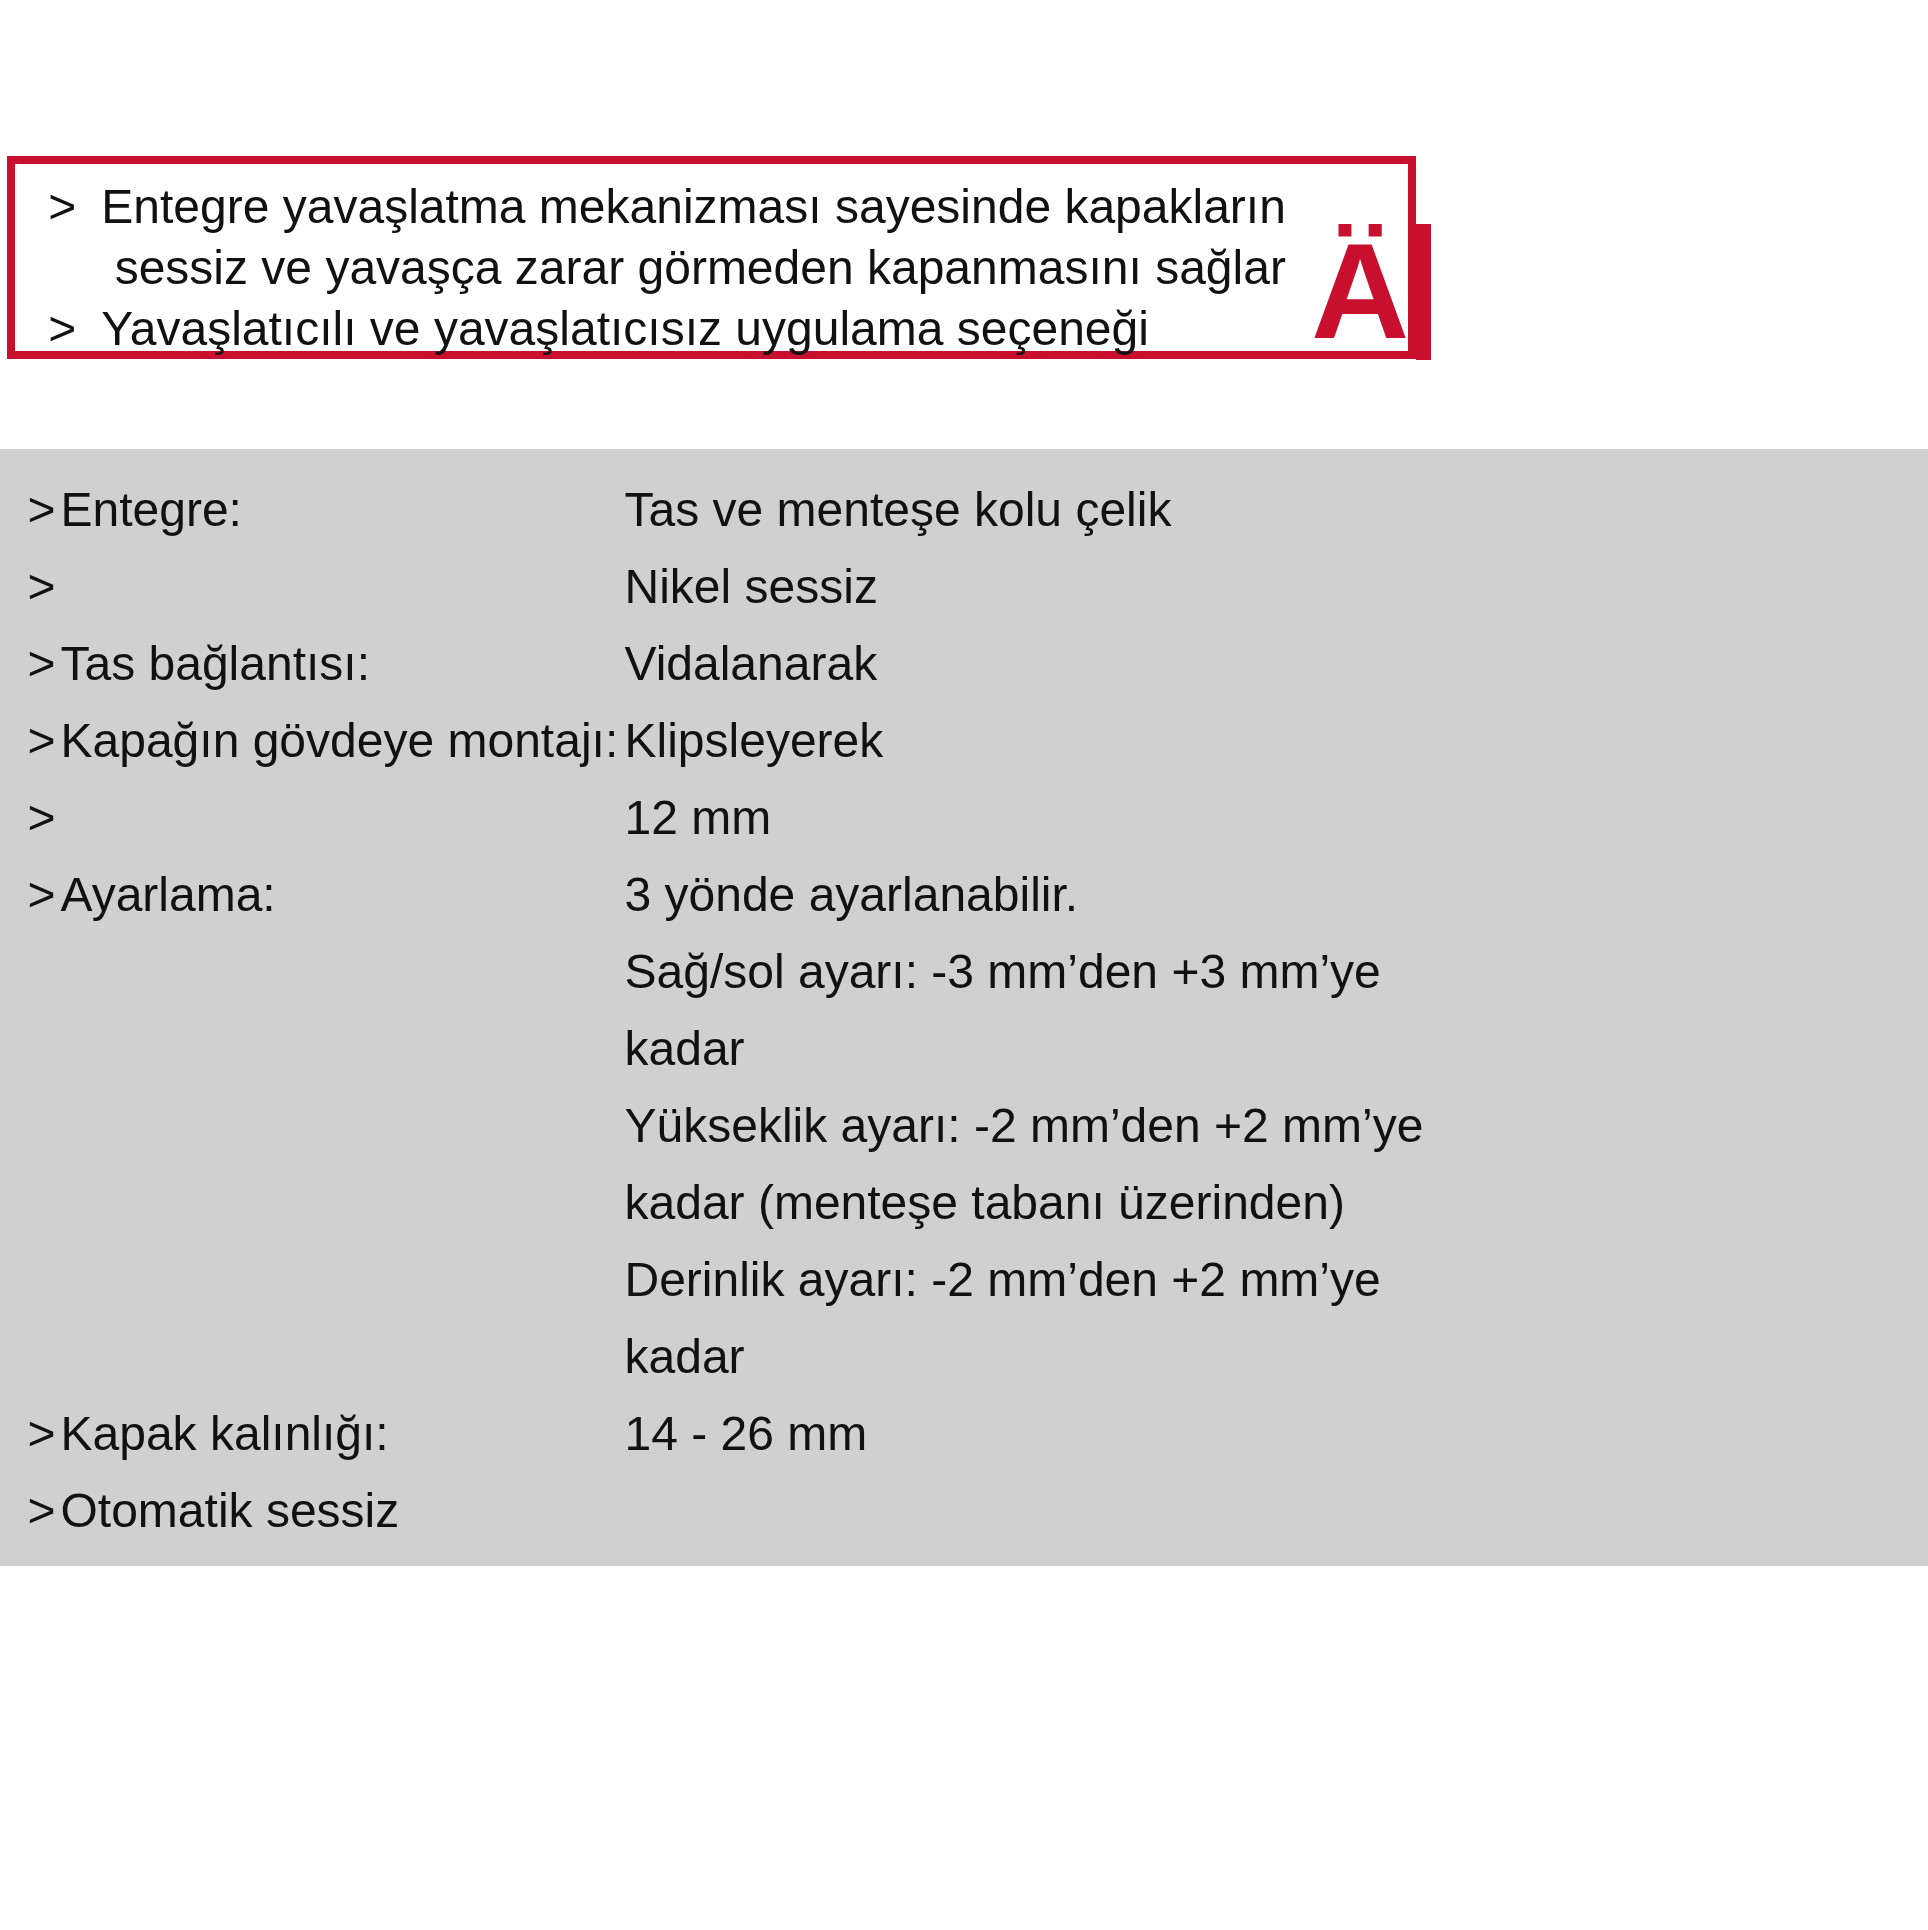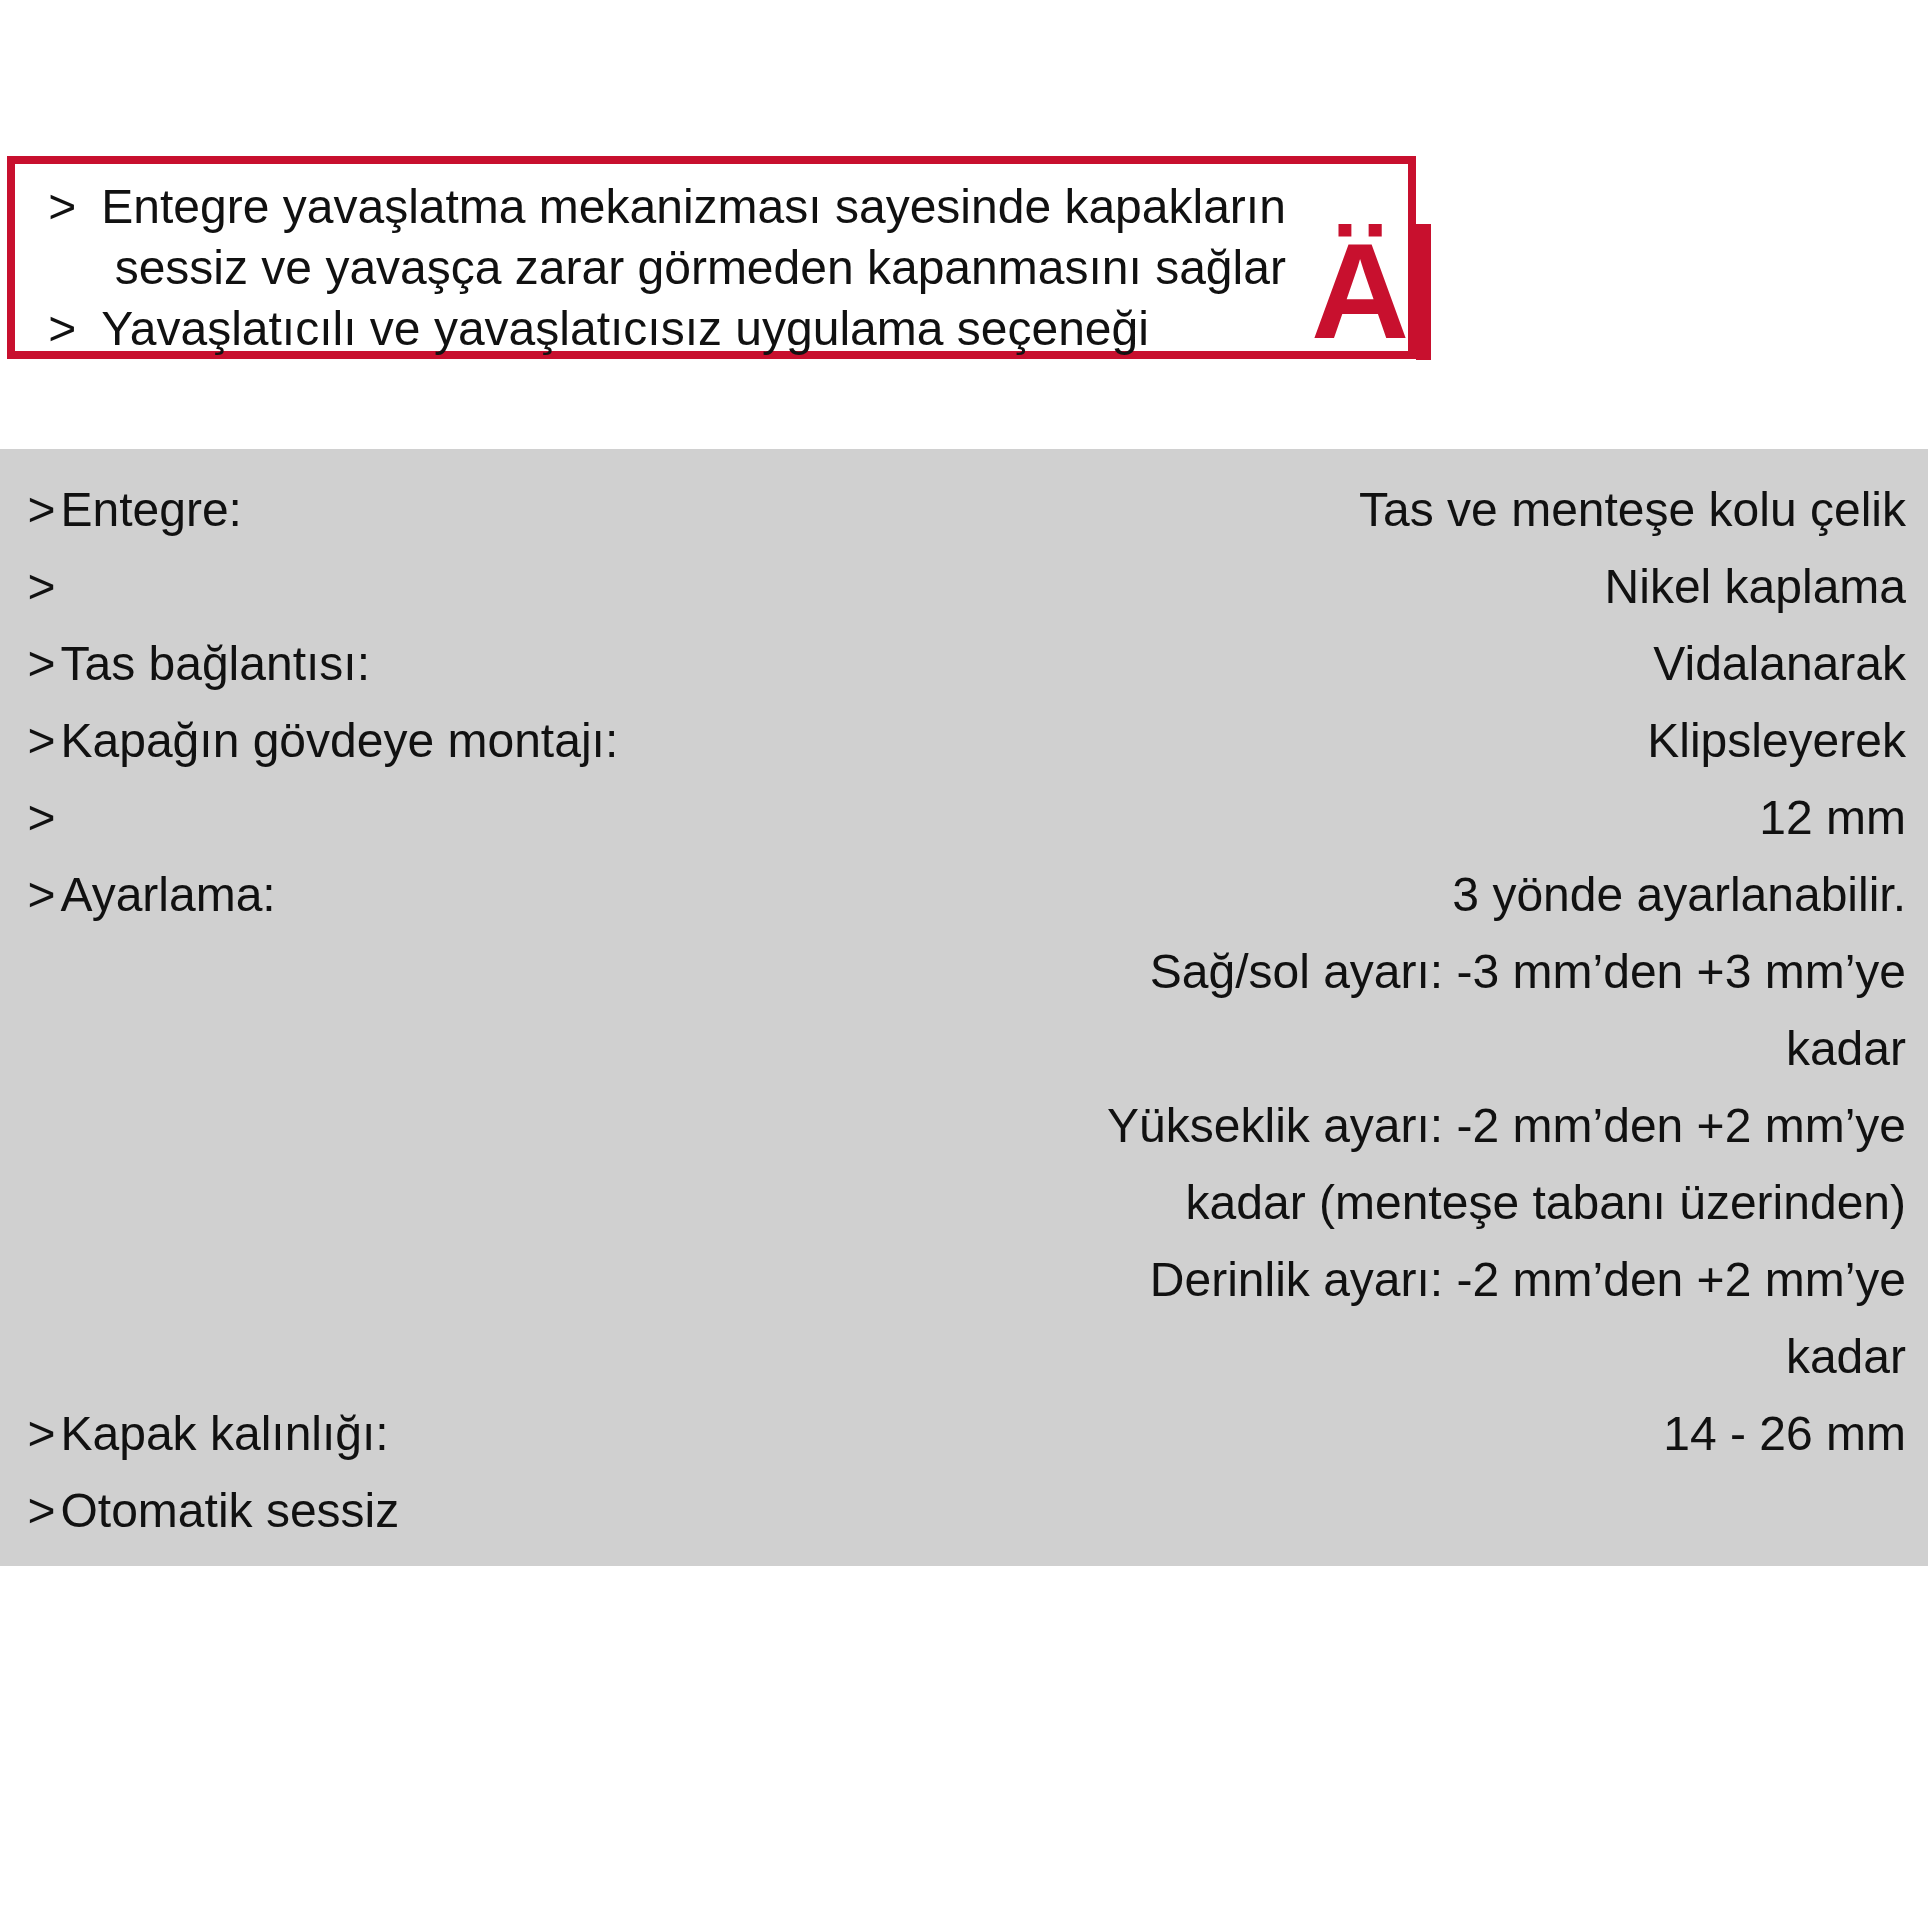--- a/index.html
+++ b/index.html
@@ -85,21 +85,20 @@
   }
   .spec-marker {
     flex: 0 0 33px;
   }
   .spec-label {
     white-space: nowrap;
   }
   .spec-value {
     flex: 1;
     white-space: pre-line;
-    text-align: right;
   }
 </style>
 </head>
 <body>
 
 <div class="header-box">
   <div class="bullet">
     <span class="bullet-marker">&gt;</span>
     <span class="bullet-text">Entegre yavaşlatma mekanizması sayesinde kapakların
 sessiz ve yavaşça zarar görmeden kapanmasını sağlar</span>
@@ -122,21 +121,21 @@
       <span class="spec-marker">&gt;</span>
       <span class="spec-label">Entegre:</span>
     </div>
     <div class="spec-value">Tas ve menteşe kolu çelik</div>
   </div>
 
   <div class="spec-row">
     <div class="spec-left">
       <span class="spec-marker">&gt;</span>
     </div>
-    <div class="spec-value">Nikel kaplama</div>
+    <div class="spec-value">Nikel sessiz</div>
   </div>
 
   <div class="spec-row">
     <div class="spec-left">
       <span class="spec-marker">&gt;</span>
       <span class="spec-label">Tas bağlantısı:</span>
     </div>
     <div class="spec-value">Vidalanarak</div>
   </div>
 

